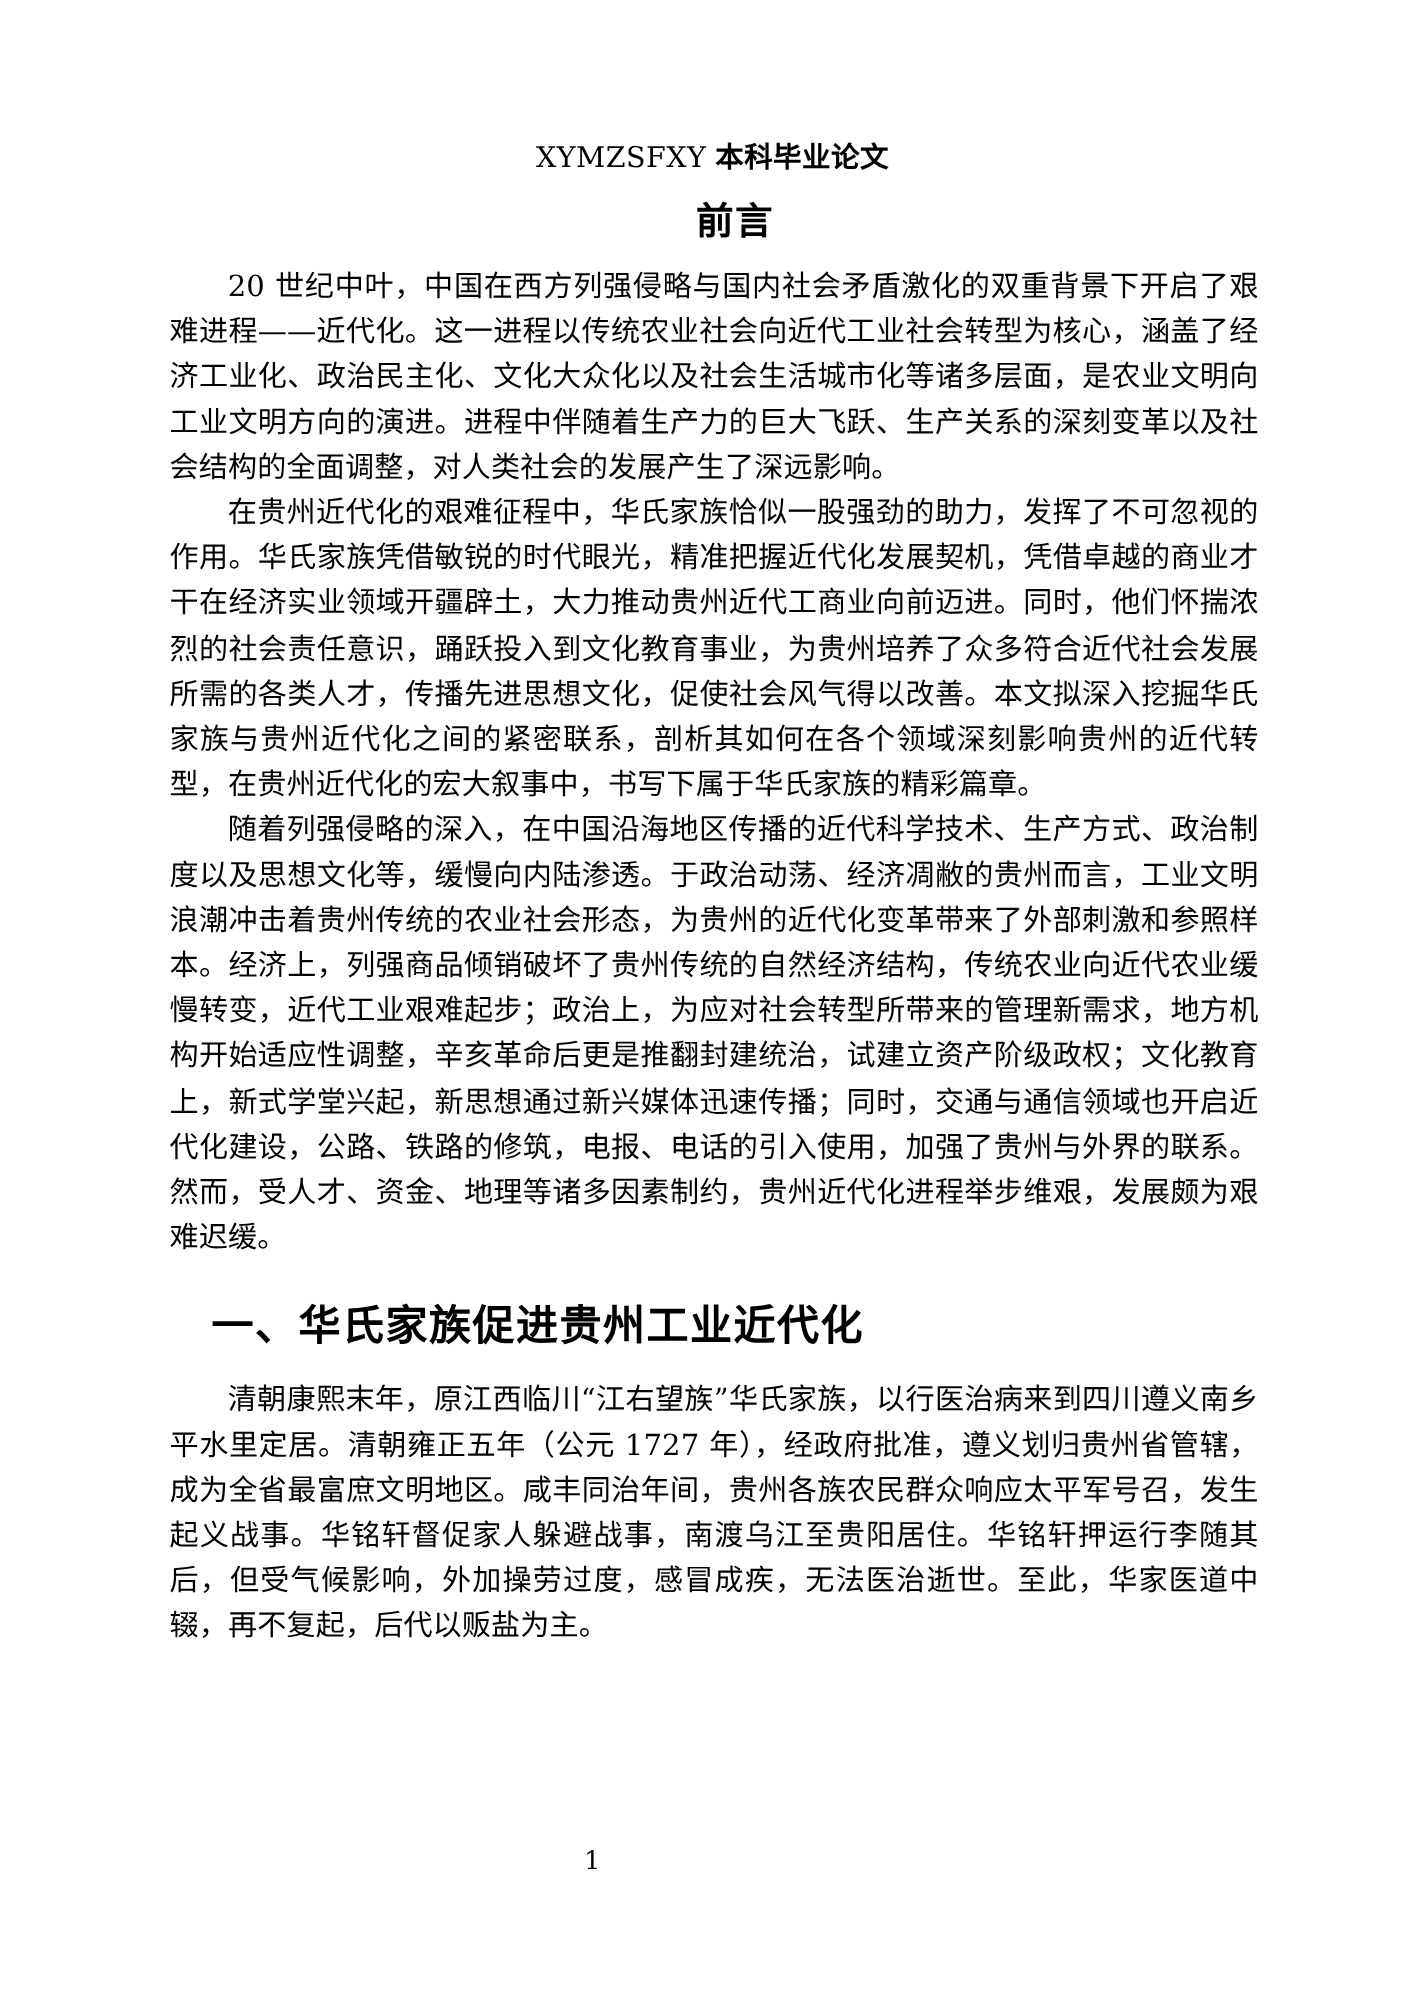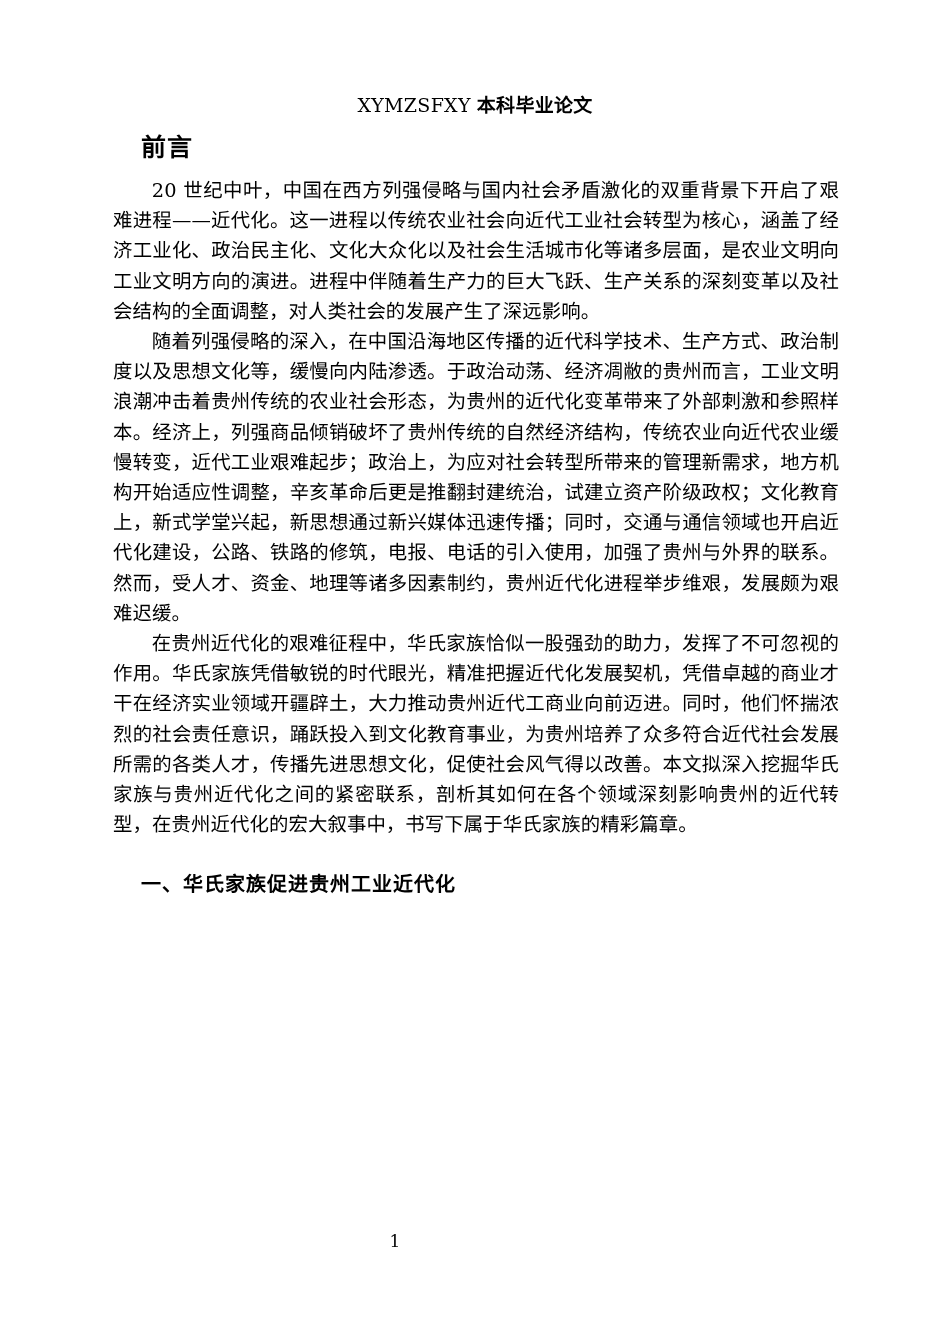--- a/index.html
+++ b/index.html
@@ -55,25 +55,26 @@
 
   
   h1.preface-title {
     font-family: "DejaVu Sans", "Liberation Sans", sans-serif;
     font-weight: 700;
     font-size: 25px;
     line-height: 40px;
     margin: 0 0 8px 0;
     padding-left: 28px;
     letter-spacing: 1px;
+    text-align: center;
   }
   h2.section-title {
     font-family: Liberation Sans, sans-serif;
     font-weight: 700;
-    font-size: 20px;
+    font-size: 28px;
     line-height: 44px;
     margin: 22px 0 12px 0;
     padding-left: 28px;
     letter-spacing: 1px;
   }
 
   
   p.para {
     font-size: 19.4px;
     line-height: 30.2px;
@@ -107,23 +108,24 @@
 
   <div class="doc-header">
     <span class="hdr-latin">XYMZSFXY</span><span class="hdr-cjk">本科毕业论文</span>
   </div>
 
   <div class="content">
 
     <h1 class="preface-title">前言</h1>
 
     <p class="para">20 世纪中叶，中国在西方列强侵略与国内社会矛盾激化的双重背景下开启了艰难进程——近代化。这一进程以传统农业社会向近代工业社会转型为核心，涵盖了经济工业化、政治民主化、文化大众化以及社会生活城市化等诸多层面，是农业文明向工业文明方向的演进。进程中伴随着生产力的巨大飞跃、生产关系的深刻变革以及社会结构的全面调整，对人类社会的发展产生了深远影响。</p>
+    <p class="para">在贵州近代化的艰难征程中，华氏家族恰似一股强劲的助力，发挥了不可忽视的作用。华氏家族凭借敏锐的时代眼光，精准把握近代化发展契机，凭借卓越的商业才干在经济实业领域开疆辟土，大力推动贵州近代工商业向前迈进。同时，他们怀揣浓烈的社会责任意识，踊跃投入到文化教育事业，为贵州培养了众多符合近代社会发展所需的各类人才，传播先进思想文化，促使社会风气得以改善。本文拟深入挖掘华氏家族与贵州近代化之间的紧密联系，剖析其如何在各个领域深刻影响贵州的近代转型，在贵州近代化的宏大叙事中，书写下属于华氏家族的精彩篇章。</p>
     <p class="para">随着列强侵略的深入，在中国沿海地区传播的近代科学技术、生产方式、政治制度以及思想文化等，缓慢向内陆渗透。于政治动荡、经济凋敝的贵州而言，工业文明浪潮冲击着贵州传统的农业社会形态，为贵州的近代化变革带来了外部刺激和参照样本。经济上，列强商品倾销破坏了贵州传统的自然经济结构，传统农业向近代农业缓慢转变，近代工业艰难起步；政治上，为应对社会转型所带来的管理新需求，地方机构开始适应性调整，辛亥革命后更是推翻封建统治，试建立资产阶级政权；文化教育上，新式学堂兴起，新思想通过新兴媒体迅速传播；同时，交通与通信领域也开启近代化建设，公路、铁路的修筑，电报、电话的引入使用，加强了贵州与外界的联系。然而，受人才、资金、地理等诸多因素制约，贵州近代化进程举步维艰，发展颇为艰难迟缓。</p>
-    <p class="para">在贵州近代化的艰难征程中，华氏家族恰似一股强劲的助力，发挥了不可忽视的作用。华氏家族凭借敏锐的时代眼光，精准把握近代化发展契机，凭借卓越的商业才干在经济实业领域开疆辟土，大力推动贵州近代工商业向前迈进。同时，他们怀揣浓烈的社会责任意识，踊跃投入到文化教育事业，为贵州培养了众多符合近代社会发展所需的各类人才，传播先进思想文化，促使社会风气得以改善。本文拟深入挖掘华氏家族与贵州近代化之间的紧密联系，剖析其如何在各个领域深刻影响贵州的近代转型，在贵州近代化的宏大叙事中，书写下属于华氏家族的精彩篇章。</p>
 
     <h2 class="section-title">一、华氏家族促进贵州工业近代化</h2>
 
+    <p class="para">清朝康熙末年，原江西临川“江右望族”华氏家族，以行医治病来到四川遵义南乡平水里定居。清朝雍正五年（公元 1727 年），经政府批准，遵义划归贵州省管辖，成为全省最富庶文明地区。咸丰同治年间，贵州各族农民群众响应太平军号召，发生起义战事。华铭轩督促家人躲避战事，南渡乌江至贵阳居住。华铭轩押运行李随其后，但受气候影响，外加操劳过度，感冒成疾，无法医治逝世。至此，华家医道中辍，再不复起，后代以贩盐为主。</p>
 
   </div>
 
   <div class="page-number">1</div>
 
 </div>
 
 </body></html>

